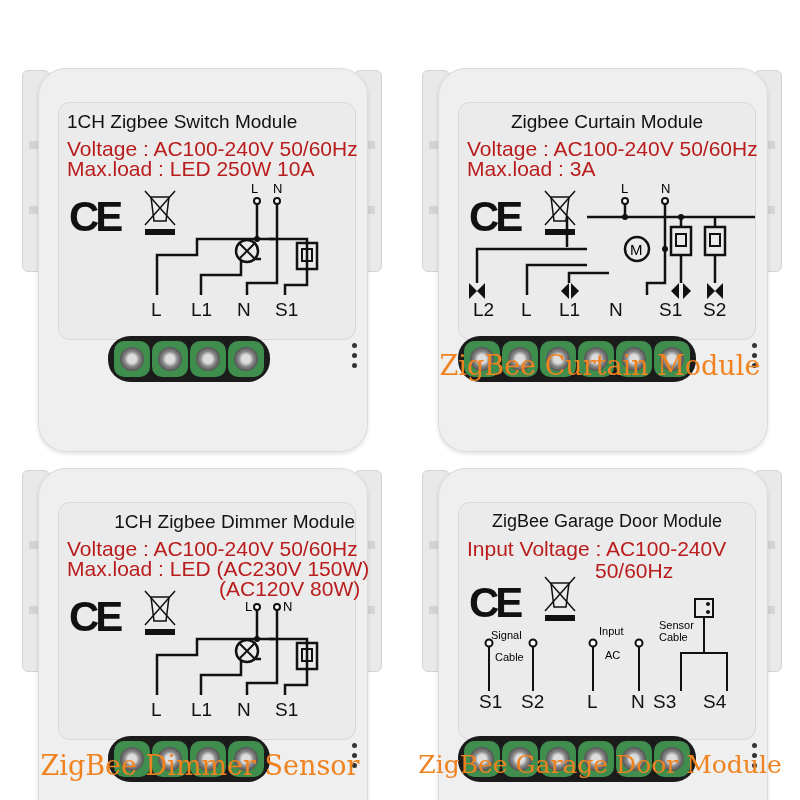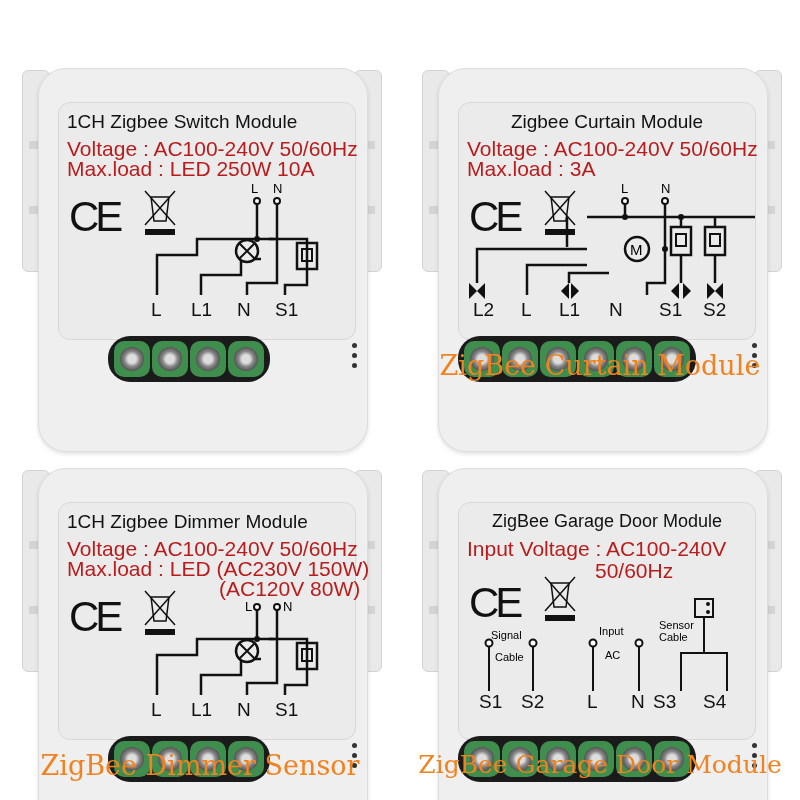--- a/index.html
+++ b/index.html
@@ -8,21 +8,21 @@
   .q0{left:0;top:0}.q1{left:400px;top:0}.q2{left:0;top:400px}.q3{left:400px;top:400px}
   .clip{position:absolute;top:70px;width:26px;height:200px;background:#e9e9e9;border:1px solid #d3d3d3;border-radius:6px;}
   .clip.l{left:22px}.clip.r{right:18px}
   .clip::before,.clip::after{content:"";position:absolute;left:6px;width:14px;height:8px;background:#d4d4d4;}
   .clip::before{top:70px}.clip::after{top:135px}
   .body{position:absolute;left:38px;top:20px;width:330px;height:384px;background:#efefef;border-radius:28px;box-shadow:inset 0 0 0 1px #dcdcdc,0 2px 4px rgba(0,0,0,.12);margin-top:48px;}
   .label{position:absolute;left:20px;top:34px;width:296px;height:236px;background:#ebebeb;border:1px solid #d8d8d8;border-radius:12px;}
   .t1{position:absolute;left:0;right:0;top:8px;text-align:center;font-size:19px;color:#111;white-space:nowrap;}
   .t2,.t3,.t4{position:absolute;left:8px;font-size:21px;color:#b91c1c;white-space:nowrap;}
   .t2{top:34px}.t3{top:54px}.t4{top:74px;left:160px}
-  .ce{position:absolute;left:10px;top:90px;font-size:42px;font-weight:normal;color:#111;letter-spacing:-4px;}
+  .ce{position:absolute;left:10px;top:90px;font-size:42px;font-weight:bold;color:#111;letter-spacing:-4px;}
   .weee{position:absolute;left:84px;top:86px;}
   .diagram{position:absolute;left:0;top:80px;}
   .term{position:absolute;font-size:19px;color:#111;top:196px;}
   .block{position:absolute;top:268px;height:46px;background:#1b1b1b;border-radius:22px;display:flex;align-items:center;padding:0 6px;gap:2px;}
   .screw{width:36px;height:36px;background:#3f8e4e;border-radius:10px;display:flex;align-items:center;justify-content:center;}
   .screw span{width:24px;height:24px;border-radius:50%;background:radial-gradient(circle,#ddd 0 25%,#888 45%,#555 70%,#2a4a30 100%);}
   .dots{position:absolute;right:10px;top:275px;width:6px;}
   .dots i{display:block;width:5px;height:5px;border-radius:50%;background:#333;margin-bottom:5px;}
   .caption{position:absolute;left:0;right:0;top:350px;text-align:center;font-family:"DejaVu Serif",serif;font-size:27px;color:#f08320;white-space:nowrap;}
 </style>
@@ -178,21 +178,21 @@
       </div>
   </div>
   <div class="caption">ZigBee Curtain Module</div>
 </div>
 
 <div class="quad q2">
   <div class="clip l"></div>
   <div class="clip r"></div>
   <div class="body">
     <div class="label">
-      <div class="t1" style="text-align:left;left:8px">1CH Zigbee Dimmer Module</div>
+      <div class="t1" style="text-align:right;left:8px">1CH Zigbee Dimmer Module</div>
       <div class="t2">Voltage : AC100-240V 50/60Hz</div>
       <div class="t3">Max.load : LED (AC230V 150W)</div>
       <div class="t4">(AC120V 80W)</div>
       <div class="ce">CE</div>
       <svg class="weee" width="34" height="48">
           <path d="M8 8h18l-3 24H11z" fill="none" stroke="#111" stroke-width="1.5"></path>
           <path d="M2 2l30 34M32 2L2 36" stroke="#111" stroke-width="1.5"></path>
           <rect x="2" y="40" width="30" height="6" fill="#111"></rect>
         </svg>
       <svg class="diagram" width="296" height="120">

